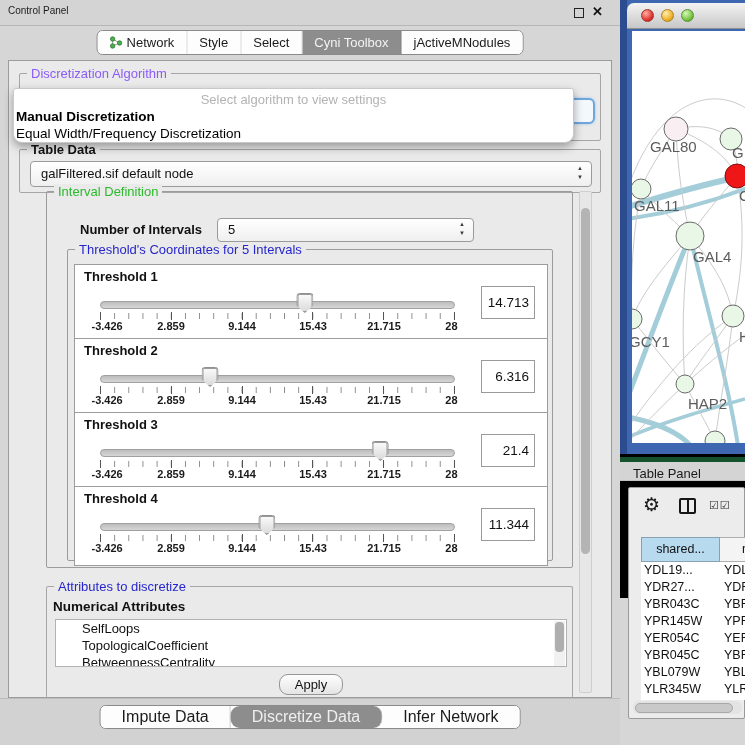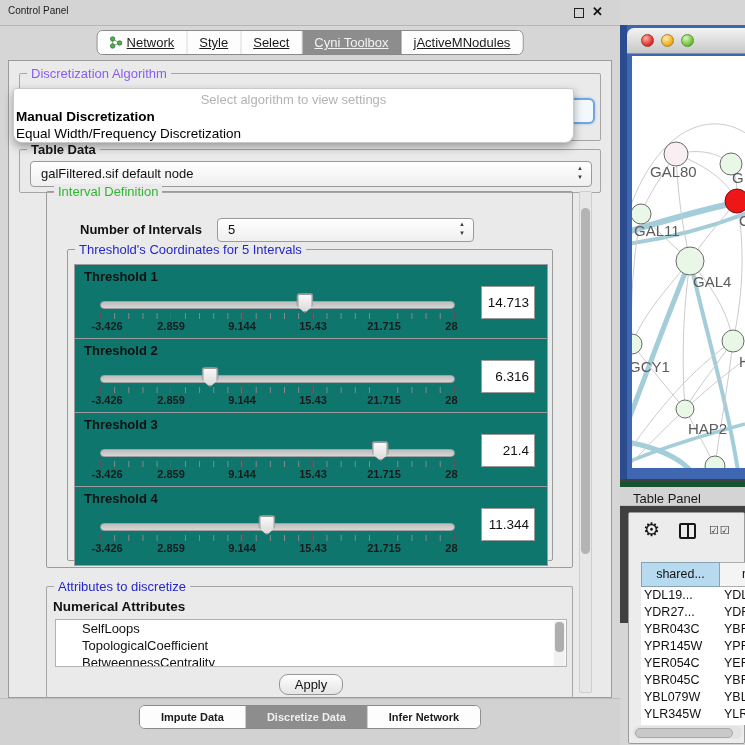--- a/index.html
+++ b/index.html
@@ -6,21 +6,21 @@
   html,body { width:745px; height:745px; font-family:"Liberation Sans", sans-serif; background:#d6d6d6; overflow:hidden; }
 
   
   #control-panel { position:absolute; left:0; top:0; width:620px; height:745px; background:#d6d6d6; }
   .titlebar { position:absolute; left:0; top:0; width:620px; height:26px; background:#d4d4d4; border-bottom:1px solid #b6b6b6; }
   .titlebar .tb-text { position:absolute; left:8px; top:5px; font-size:10px; color:#1c1c1c; }
   .float-icon { position:absolute; left:574px; top:8px; width:10px; height:10px; border:1.5px solid #222; background:transparent; }
   .close-icon { position:absolute; left:592px; top:4px; font-size:13px; font-weight:bold; color:#111; }
 
   .tabstrip { position:absolute; top:30px; left:50%; transform:translateX(-50%); display:flex; border:1px solid #8a8a8a; border-radius:6px; overflow:hidden; background:#fff; height:25px; }
-  .tabstrip .tab { display:flex; align-items:center; gap:4px; padding:0 12px; font-size:13px; color:#1b1b1b; background:#fdfdfd; border-right:1px solid #cfcfcf; cursor:default; white-space:nowrap;text-decoration:underline; }
+  .tabstrip .tab { display:flex; align-items:center; gap:4px; padding:0 12px; font-size:13px; color:#1b1b1b; background:#fdfdfd; border-right:1px solid #cfcfcf; cursor:default; white-space:nowrap; }
   .tabstrip .tab:last-child { border-right:none; }
   .tabstrip .tab.sel { background:#8d8d8d; color:#f3f3f3; border-right:1px solid #7d7d7d; }
 
   .main-panel { position:absolute; left:8px; top:60px; width:604px; height:638px; background:#eaeaea; border:1px solid #9c9c9c; }
 
   .group { position:absolute; border:1px solid #a6a6a6; border-radius:2px; }
   .gtitle { position:absolute; top:-8px; left:7px; background:#eaeaea; padding:0 4px; font-size:13px; }
   .gtitle.green { color:#2db92d; }
   .gtitle.blue  { color:#2626cc; }
   .gtitle.dkgreen { color:#8b5cf6; }
@@ -30,21 +30,21 @@
   .combo .cval { position:absolute; left:10px; top:4px; white-space:nowrap; }
   .combo .spin { position:absolute; right:8px; top:2px; font-size:6px; line-height:9px; color:#3a3a3a; text-align:center; }
 
   .focus-combo { position:absolute; border:2px solid #6fa7dd; border-radius:6px; background:#f3f8fd; box-shadow:0 0 3px #9cc4e8; }
 
   .popup { position:absolute; left:4px; top:27px; width:561px; height:55px; background:#ffffff; border:1px solid #c9c9c9; border-radius:3px 3px 9px 9px; box-shadow:0 4px 10px rgba(0,0,0,0.35); z-index:30; }
   .popup .ph  { position:absolute; left:0; top:3px; width:100%; text-align:center; color:#b3b3b3; font-size:13px; }
   .popup .op1 { position:absolute; left:2px; top:20px; font-size:13.5px; font-weight:bold; color:#000; }
   .popup .op2 { position:absolute; left:2px; top:37px; font-size:13.5px; color:#000; }
 
-  .thrbox { position:absolute; left:6px; width:474px; height:80px; border:1px solid #9c9c9c; background:#0f766e;padding-left:6px; }
+  .thrbox { position:absolute; left:6px; width:474px; height:80px; border:1px solid #9c9c9c; background:#ffffff;padding-left:6px; }
   .thrbox .tlabel { position:absolute; left:9px; top:4px; font-size:13px; font-weight:bold; color:#111; }
   .track { position:absolute; left:25px; top:36px; width:355px; height:8px; border-radius:4px; background:linear-gradient(#bdbdbd,#d6d6d6); border:1px solid #a0a0a0; }
   .handle-zone { position:absolute; left:25px; top:26px; width:355px; height:24px; }
   .handle { position:absolute; top:2px; width:17px; height:20px; transform:translateX(-50%); background:linear-gradient(#fbfbfb,#d9d9d9); border:1px solid #909090; border-radius:3px 3px 2px 2px; clip-path:polygon(0 0,100% 0,100% 62%,50% 100%,0 62%); box-shadow:inset 0 0 0 1px #9a9a9a; }
   .ticks { position:absolute; left:25px; top:48px; width:355px; height:6px; background-image:linear-gradient(90deg,#8a8a8a 1px,transparent 1px); background-size:calc(100%/25) 100%; border-right:1px solid #8a8a8a; }
   .majtick { position:absolute; top:-1px; width:1px; height:8px; background:#555; }
   .ticklabels { position:absolute; left:25px; top:55px; width:355px; height:12px; font-size:11px; font-weight:bold; color:#1a1a1a; }
   .ticklabels span { position:absolute; transform:translateX(-50%); white-space:nowrap; }
   .valbox { position:absolute; right:12px; top:21px; width:54px; height:33px; background:#fff; border:1px solid #9a9a9a; font-size:13.5px; color:#111; text-align:right; line-height:31px; padding-right:5px; }
 
@@ -53,26 +53,26 @@
 
   .listbox { position:absolute; left:8px; top:32px; width:512px; height:48px; background:#ffffff; border:1px solid #b2b2b2; overflow:hidden; }
   .listbox .li { padding-left:26px; font-size:13px; line-height:17px; color:#111; white-space:nowrap; }
   .listbox .lscroll { position:absolute; right:1px; top:1px; width:11px; height:46px; background:#f1f1f1; }
   .listbox .lthumb { position:absolute; right:1px; top:1px; width:9px; height:30px; background:#aeaeae; border-radius:4px; }
 
   .apply-btn { position:absolute; left:270px; top:613px; width:64px; height:21px; background:linear-gradient(#fefefe,#e4e4e4); border:1px solid #969696; border-radius:9px; font-size:13px; color:#111; text-align:center; line-height:19px; }
 
   .bottom-strip { position:absolute; left:0; top:698px; width:620px; height:47px; background:#d2d2d2; border-top:1px solid #bdbdbd; }
   .btabstrip { position:absolute; top:6px; left:50%; transform:translateX(-50%); display:flex; border:1px solid #8a8a8a; border-radius:6px; overflow:hidden; background:#fff; height:24px; }
-  .btabstrip .tab { padding:0 21px; font-size:11px; font-weight:bold; color:#1b1b1b; background:#fdfdfd; border-right:1px solid #cfcfcf; line-height:22px; white-space:nowrap; }
+  .btabstrip .tab { padding:0 21px; font-size:16px; font-weight:normal; color:#1b1b1b; background:#fdfdfd; border-right:1px solid #cfcfcf; line-height:22px; white-space:nowrap; }
   .btabstrip .tab:last-child { border-right:none; }
-  .btabstrip .tab.sel { background:#8d8d8d; color:#efefef; }
+  .btabstrip .tab.sel { background:#8d8d8d; color:#efefef;border-radius:9px; }
 
   
-  #right-side { position:absolute; left:620px; top:0; width:125px; height:598px; background:#404040;margin-top:25px; }
+  #right-side { position:absolute; left:620px; top:0; width:125px; height:598px; background:#000000; }
   .net-window { position:absolute; left:0; top:0; width:125px; height:454px; background:#3f66b0; }
   .net-darkstrip { position:absolute; left:0; top:0; width:7px; height:454px; background:#2b4c8e; }
   .net-titlebar { position:absolute; left:7px; top:3px; width:118px; height:26px; border-radius:7px 0 0 0; background:linear-gradient(#f4f4f4,#c7c7c7); border-bottom:1px solid #8e8e8e; }
   .light { position:absolute; top:6px; width:13px; height:13px; border-radius:50%; }
   .light.red    { left:14px; background:radial-gradient(circle at 35% 30%, #ffb0a8, #e23b33 60%, #a60f0c); border:1px solid #a2332c; }
   .light.yellow { left:34px; background:radial-gradient(circle at 35% 30%, #ffeeb0, #f0b32d 60%, #c08508); border:1px solid #ad8325; }
   .light.green  { left:54px; background:radial-gradient(circle at 35% 30%, #d9f6bb, #78c644 60%, #3f8f12); border:1px solid #5d9434; }
   .net-canvas { position:absolute; left:12px; top:31px; width:113px; height:412px; background:#ffffff; overflow:hidden; }
 
   .tp-bar { position:absolute; left:0; top:457px; width:125px; height:24px; background:#d4d4d4; border-top:5px solid #14532d; border-bottom:1px solid #c2c2c2; }

